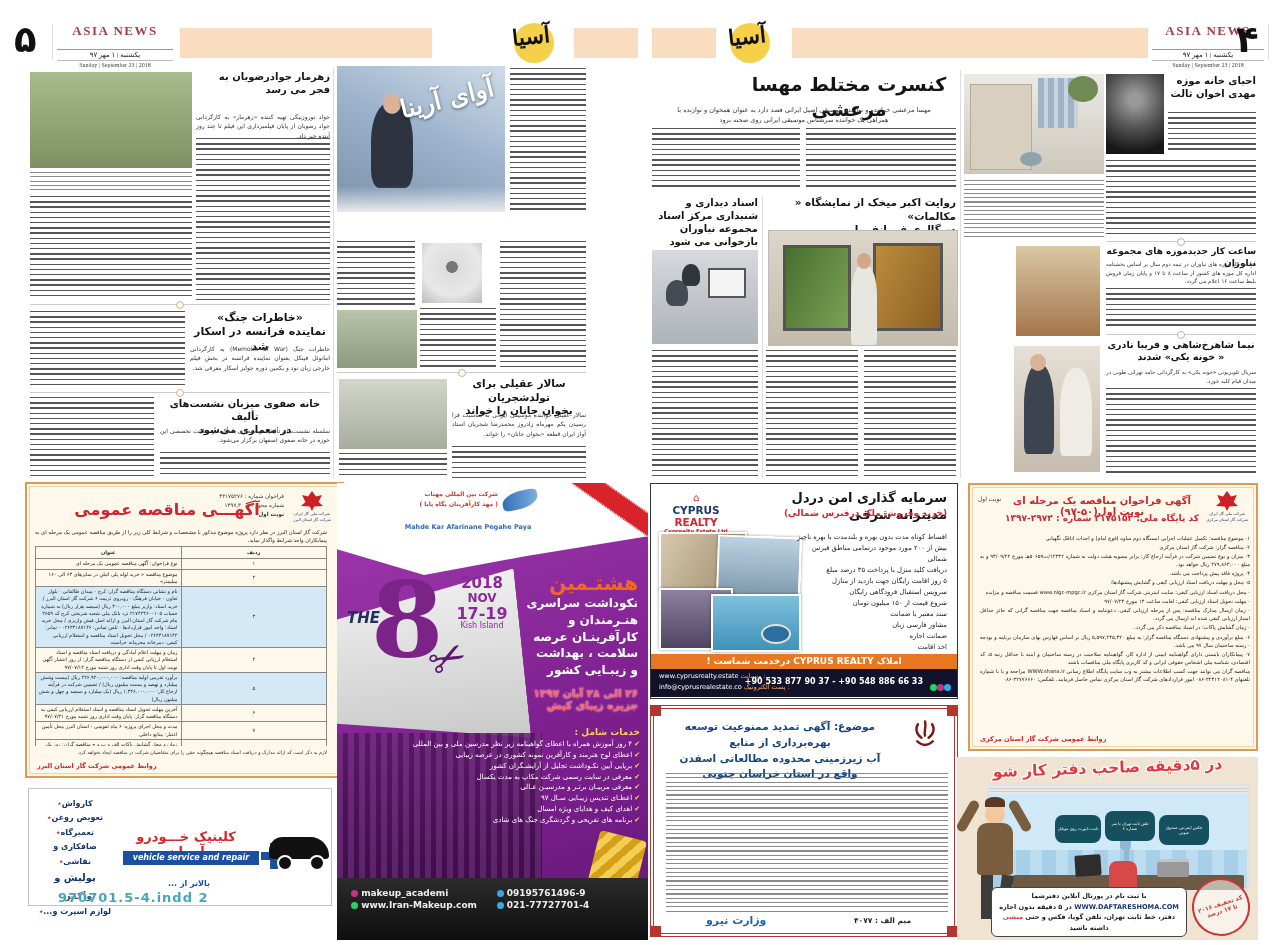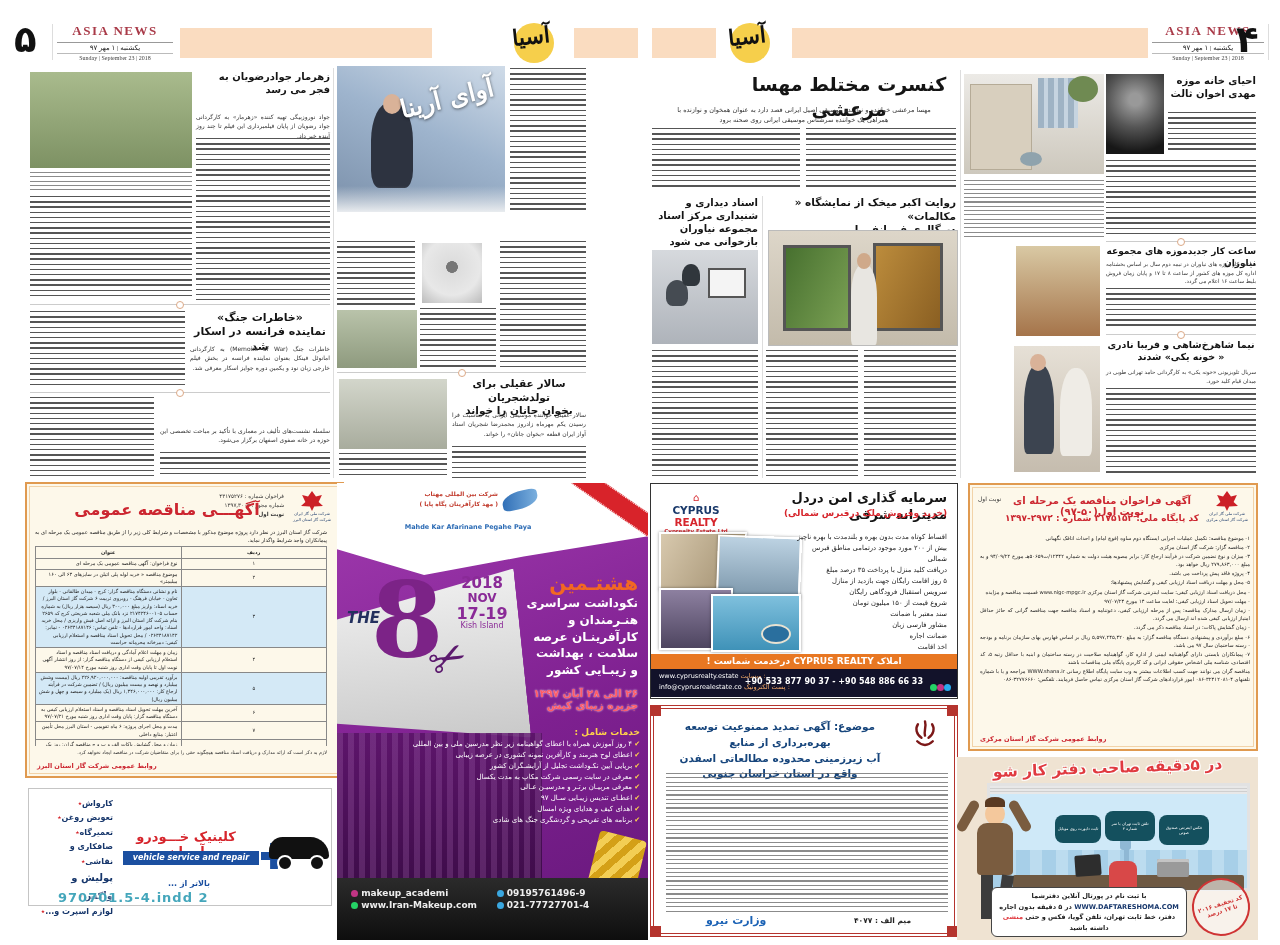--- a/index.html
+++ b/index.html
@@ -15,21 +15,21 @@
   
   .ts{background-image:repeating-linear-gradient(to bottom,rgba(48,48,48,.82) 0 1.4px,transparent 1.4px 5.2px)}
   .ts.lt{background-image:repeating-linear-gradient(to bottom,rgba(90,90,90,.7) 0 1.1px,transparent 1.1px 4.3px)}
   .photo{background:#c9c9c9;overflow:hidden}
   .vrule{width:1px;background:#ddd}
   .divider{border-top:1px solid #ccc}
   .divider::after{content:"";position:absolute;left:50%;top:-4px;width:6px;height:6px;border:1px solid #dca987;border-radius:50%;background:#fff;transform:translateX(-50%)}
   
   .mast-num{font-size:37px;font-weight:900;color:#111}
   .mast-block{text-align:center;font-family:"Liberation Serif","DejaVu Serif",serif}
-  .mast-brand{color:#a93a48;font-size:13px;letter-spacing:1.5px;font-weight:700;border-bottom:1px solid #999;padding-bottom:3px}
+  .mast-brand{color:#a93a48;font-size:13px;letter-spacing:1.5px;font-weight:700;border-bottom:1px solid #999;padding-bottom:10px}
   .mast-fa{font-size:7px;color:#222;border-bottom:1px solid #bbb;padding:1px 0}
   .mast-en{font-size:6px;color:#444;padding-top:1px}
   .peach{background:#fadcc0}
   .sun{width:40px;height:40px;border-radius:50%;background:#f6cf4b}
   .asia-logo{font-size:22px;font-weight:900;color:#111;transform:rotate(-6deg);font-family:"DejaVu Serif",serif}
   
   .adbox{box-sizing:border-box}
   .tender{background:#fdf8ea;border:2px solid #e09a50;outline:1px solid #f2d3a8;outline-offset:-5px}
   .tender .title{color:#cc2630;font-weight:900}
   .tb{width:100%;border-collapse:collapse;direction:rtl;font-size:5px;line-height:1.45;color:#222;table-layout:fixed}
@@ -89,20 +89,24 @@
   <div class="abs divider" style="left:30px;top:304px;width:300px"></div>
 
   <div class="abs hl rtl ctr" style="left:190px;top:311px;width:140px;font-size:11px">
     <div>«خاطرات جنگ»</div>
     <div>نماینده فرانسه در اسکار شد</div>
   </div>
   <div class="abs lead rtl" style="left:190px;top:344px;width:140px">خاطرات جنگ (Memoirs of War) به کارگردانی امانوئل فینکل بعنوان نماینده فرانسه در بخش فیلم خارجی زبان نود و یکمین دوره جوایز اسکار معرفی شد.</div>
   <div class="abs ts" style="left:30px;top:311px;width:155px;height:76px"></div>
   <div class="abs divider" style="left:30px;top:392px;width:300px"></div>
 
+  <div class="abs hl rtl ctr" style="left:160px;top:397px;width:170px;font-size:10px">
+    <div>خانه صفوی میزبان نشست‌های تألیف</div>
+    <div>در معماری می‌شود</div>
+  </div>
   <div class="abs lead rtl" style="left:160px;top:426px;width:170px">سلسله نشست‌های تألیف در معماری با تأکید بر مباحث تخصصی این حوزه در خانه صفوی اصفهان برگزار می‌شود.</div>
   <div class="abs ts" style="left:160px;top:452px;width:170px;height:26px"></div>
   <div class="abs ts" style="left:30px;top:397px;width:124px;height:80px"></div>
   <div class="abs vrule" style="left:333px;top:68px;height:410px"></div>
 
   <div class="abs photo" style="left:337px;top:66px;width:168px;height:146px;background:linear-gradient(205deg,#cfdbe8 0%,#9eb4cd 45%,#7b90aa 100%)">
     <div class="abs" style="left:34px;top:36px;width:42px;height:86px;background:#2d3340;border-radius:45% 45% 20% 20%"></div>
     <div class="abs" style="left:46px;top:28px;width:18px;height:20px;background:#d9b298;border-radius:50%"></div>
     <div class="abs" style="left:0;bottom:0;width:100%;height:26px;background:linear-gradient(0deg,#e9ecef,transparent)"></div>
   </div>
@@ -245,21 +249,21 @@
             </tr>
 
       </tbody>
         </table>
     </div>
     <div class="abs rtl" style="left:8px;top:266px;width:292px;font-size:4.8px;color:#333">لازم به ذکر است که ارائه مدارک و دریافت اسناد مناقصه هیچگونه حقی را برای متقاضیان شرکت در مناقصه ایجاد نخواهد کرد.</div>
     <div class="abs rtl" style="left:10px;bottom:6px;font-size:6.5px;font-weight:700;color:#cc2630">روابط عمومی شرکت گاز استان البرز</div>
   </div>
 
   <div class="abs adbox" style="left:28px;top:788px;width:304px;height:118px;border:1px solid #c5c5c5;background:#fff">
-    <div class="abs rtl" style="left:8px;top:8px;width:76px;text-align:right">
+    <div class="abs rtl" style="left:8px;top:8px;width:76px;text-align:center">
       <div style="font-size:8px;font-weight:700;color:#16366b;line-height:1.8"><span>کارواش</span><span style="color:#d6252c">٭</span></div>
       <div style="font-size:8px;font-weight:700;color:#16366b;line-height:1.8"><span>تعویض روغن</span><span style="color:#d6252c">٭</span></div>
       <div style="font-size:8px;font-weight:700;color:#16366b;line-height:1.8"><span>تعمیرگاه</span><span style="color:#d6252c">٭</span></div>
       <div style="font-size:8px;font-weight:700;color:#16366b;line-height:1.8"><span>صافکاری و نقاشی</span><span style="color:#d6252c">٭</span></div>
       <div style="font-size:10px;font-weight:700;color:#16366b;line-height:1.8"><span>پولیش و واکس</span><span style="color:#d6252c">٭</span></div>
       <div style="font-size:8px;font-weight:700;color:#16366b;line-height:1.8"><span>لوازم اسپرت و...</span><span style="color:#d6252c">٭</span></div>
     </div>
     <div class="abs rtl ctr" style="left:92px;top:40px;width:130px;font-size:13px;font-weight:900;color:#d6252c">کلینیک خـــودرو آریـان</div>
     <div class="abs" style="left:94px;top:62px;width:136px;height:14px;background:#1b4fa0;color:#fff;font-size:8px;font-style:italic;font-weight:700;text-align:center;line-height:14px">vehicle service and repair</div>
     <div class="abs" style="left:232px;top:54px;width:26px;height:26px;background:#1b4fa0;clip-path:polygon(35% 0,65% 0,65% 35%,100% 35%,100% 65%,65% 65%,65% 100%,35% 100%,35% 65%,0 65%,0 35%,35% 35%)"></div>

